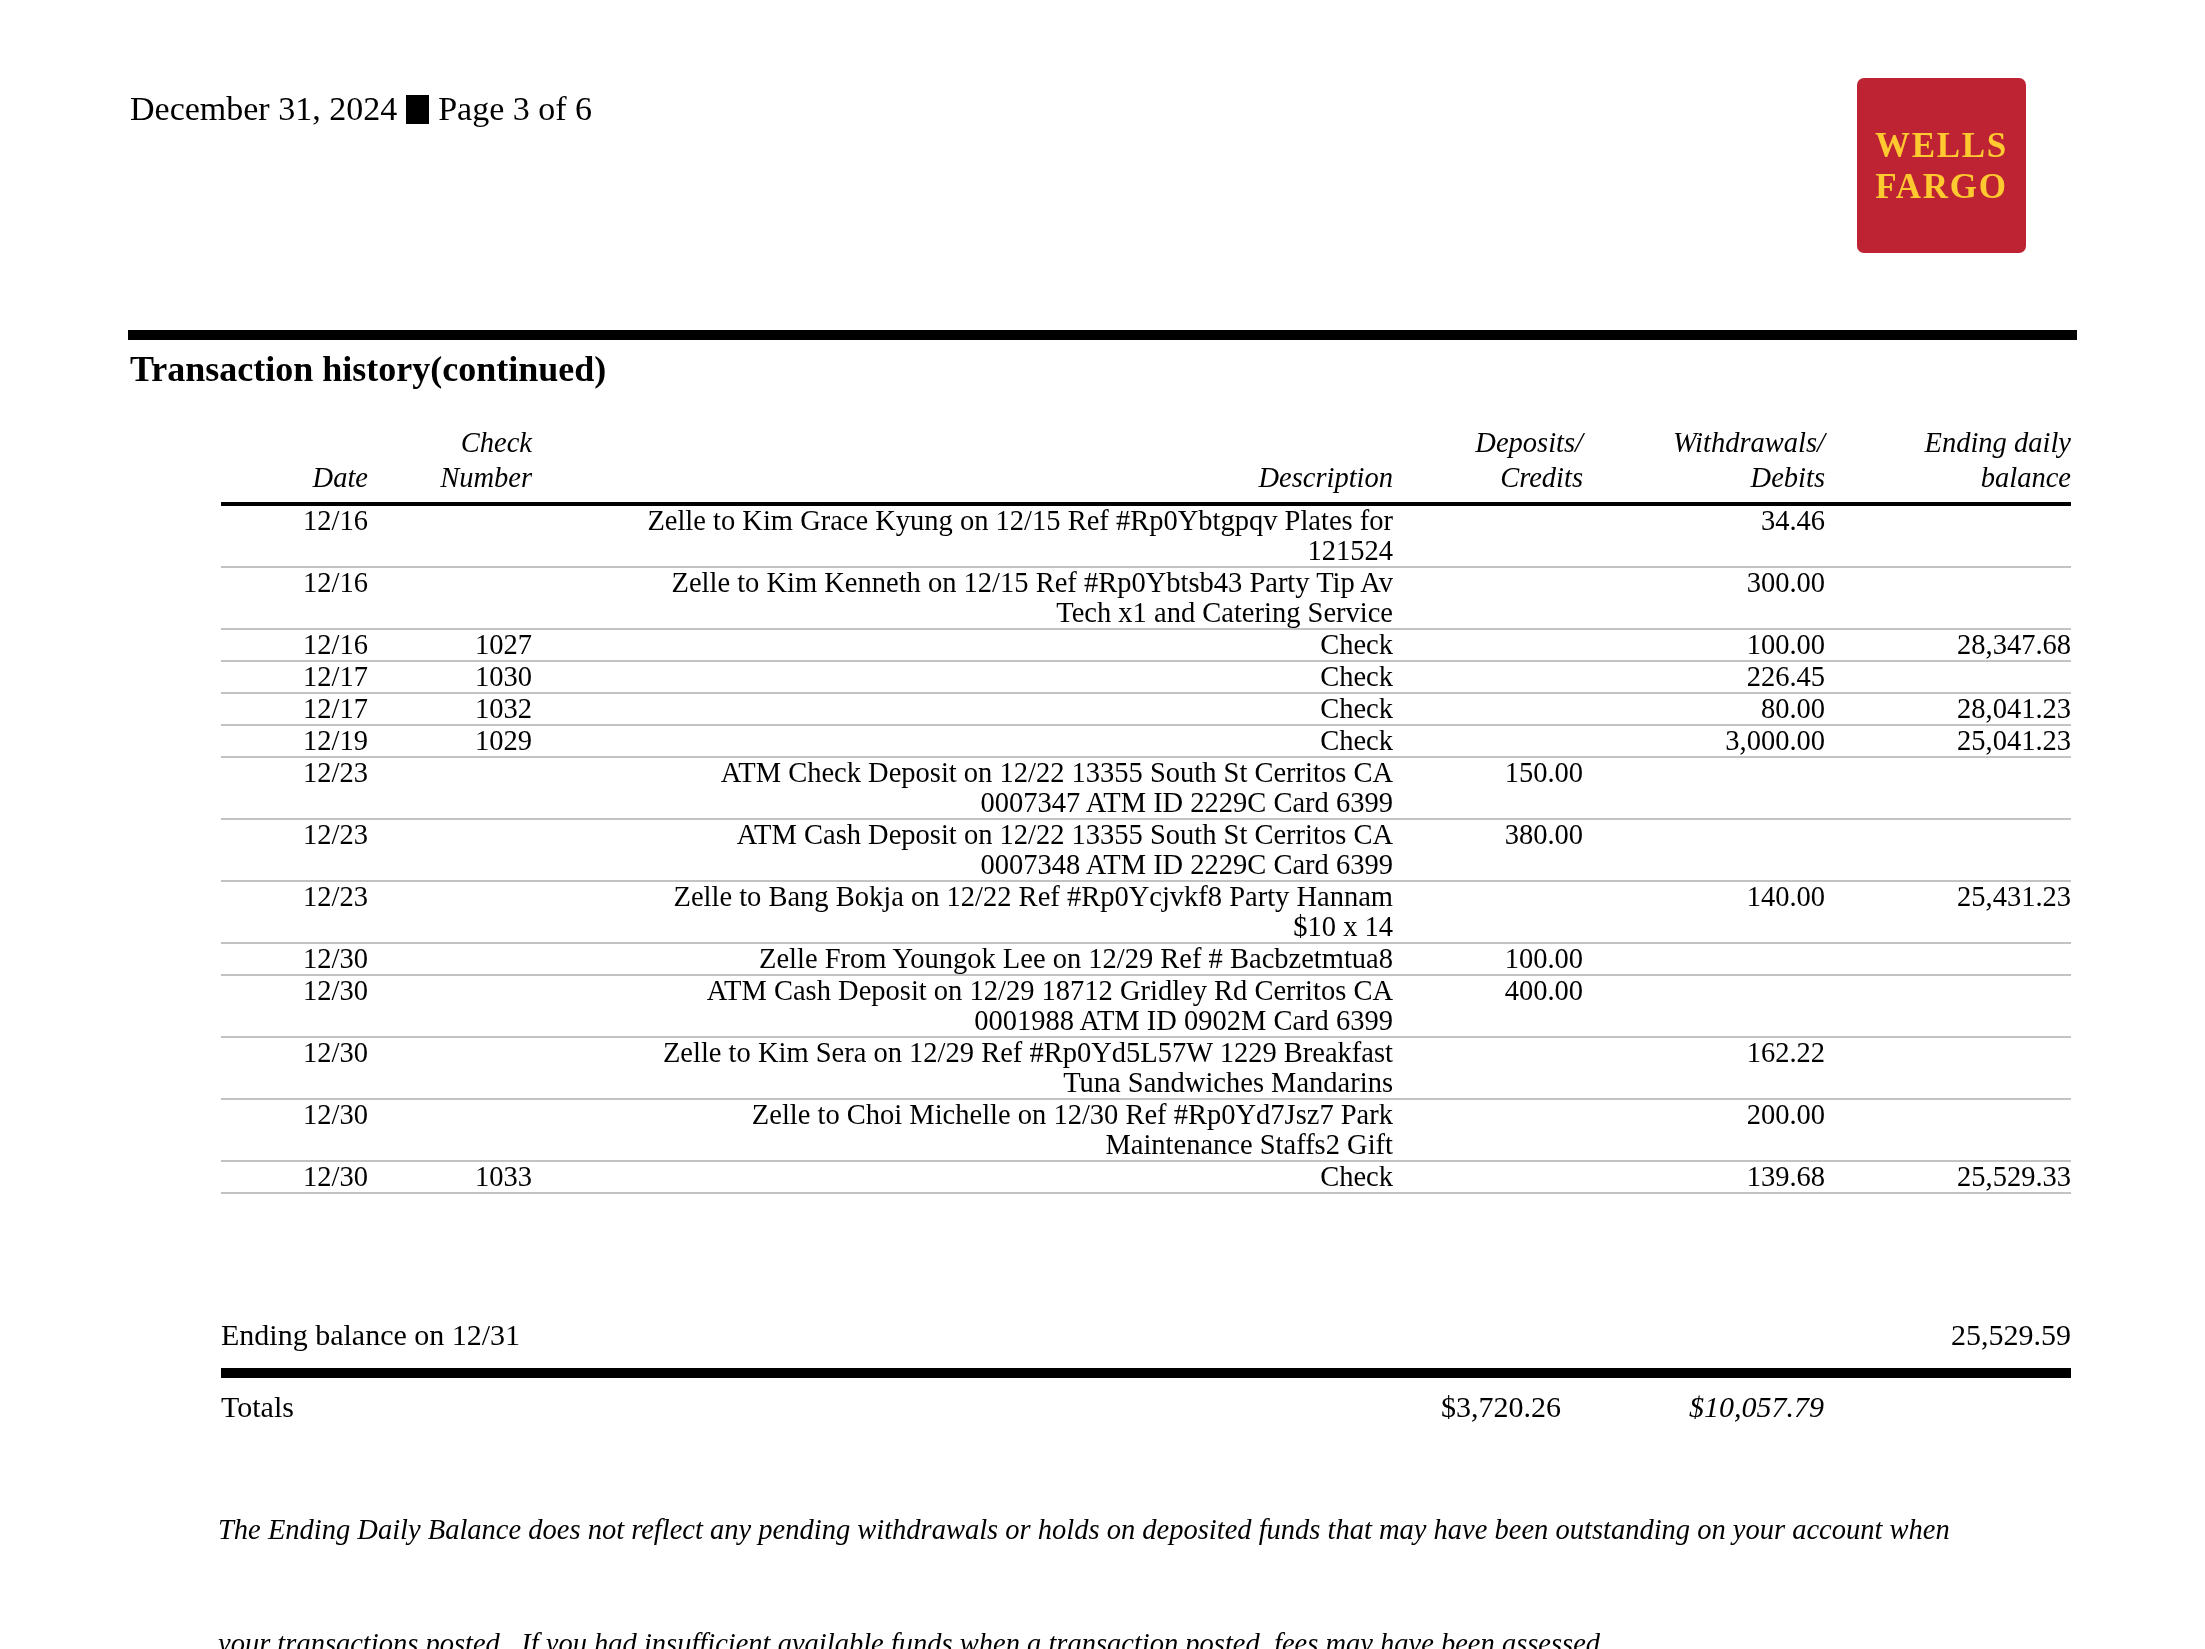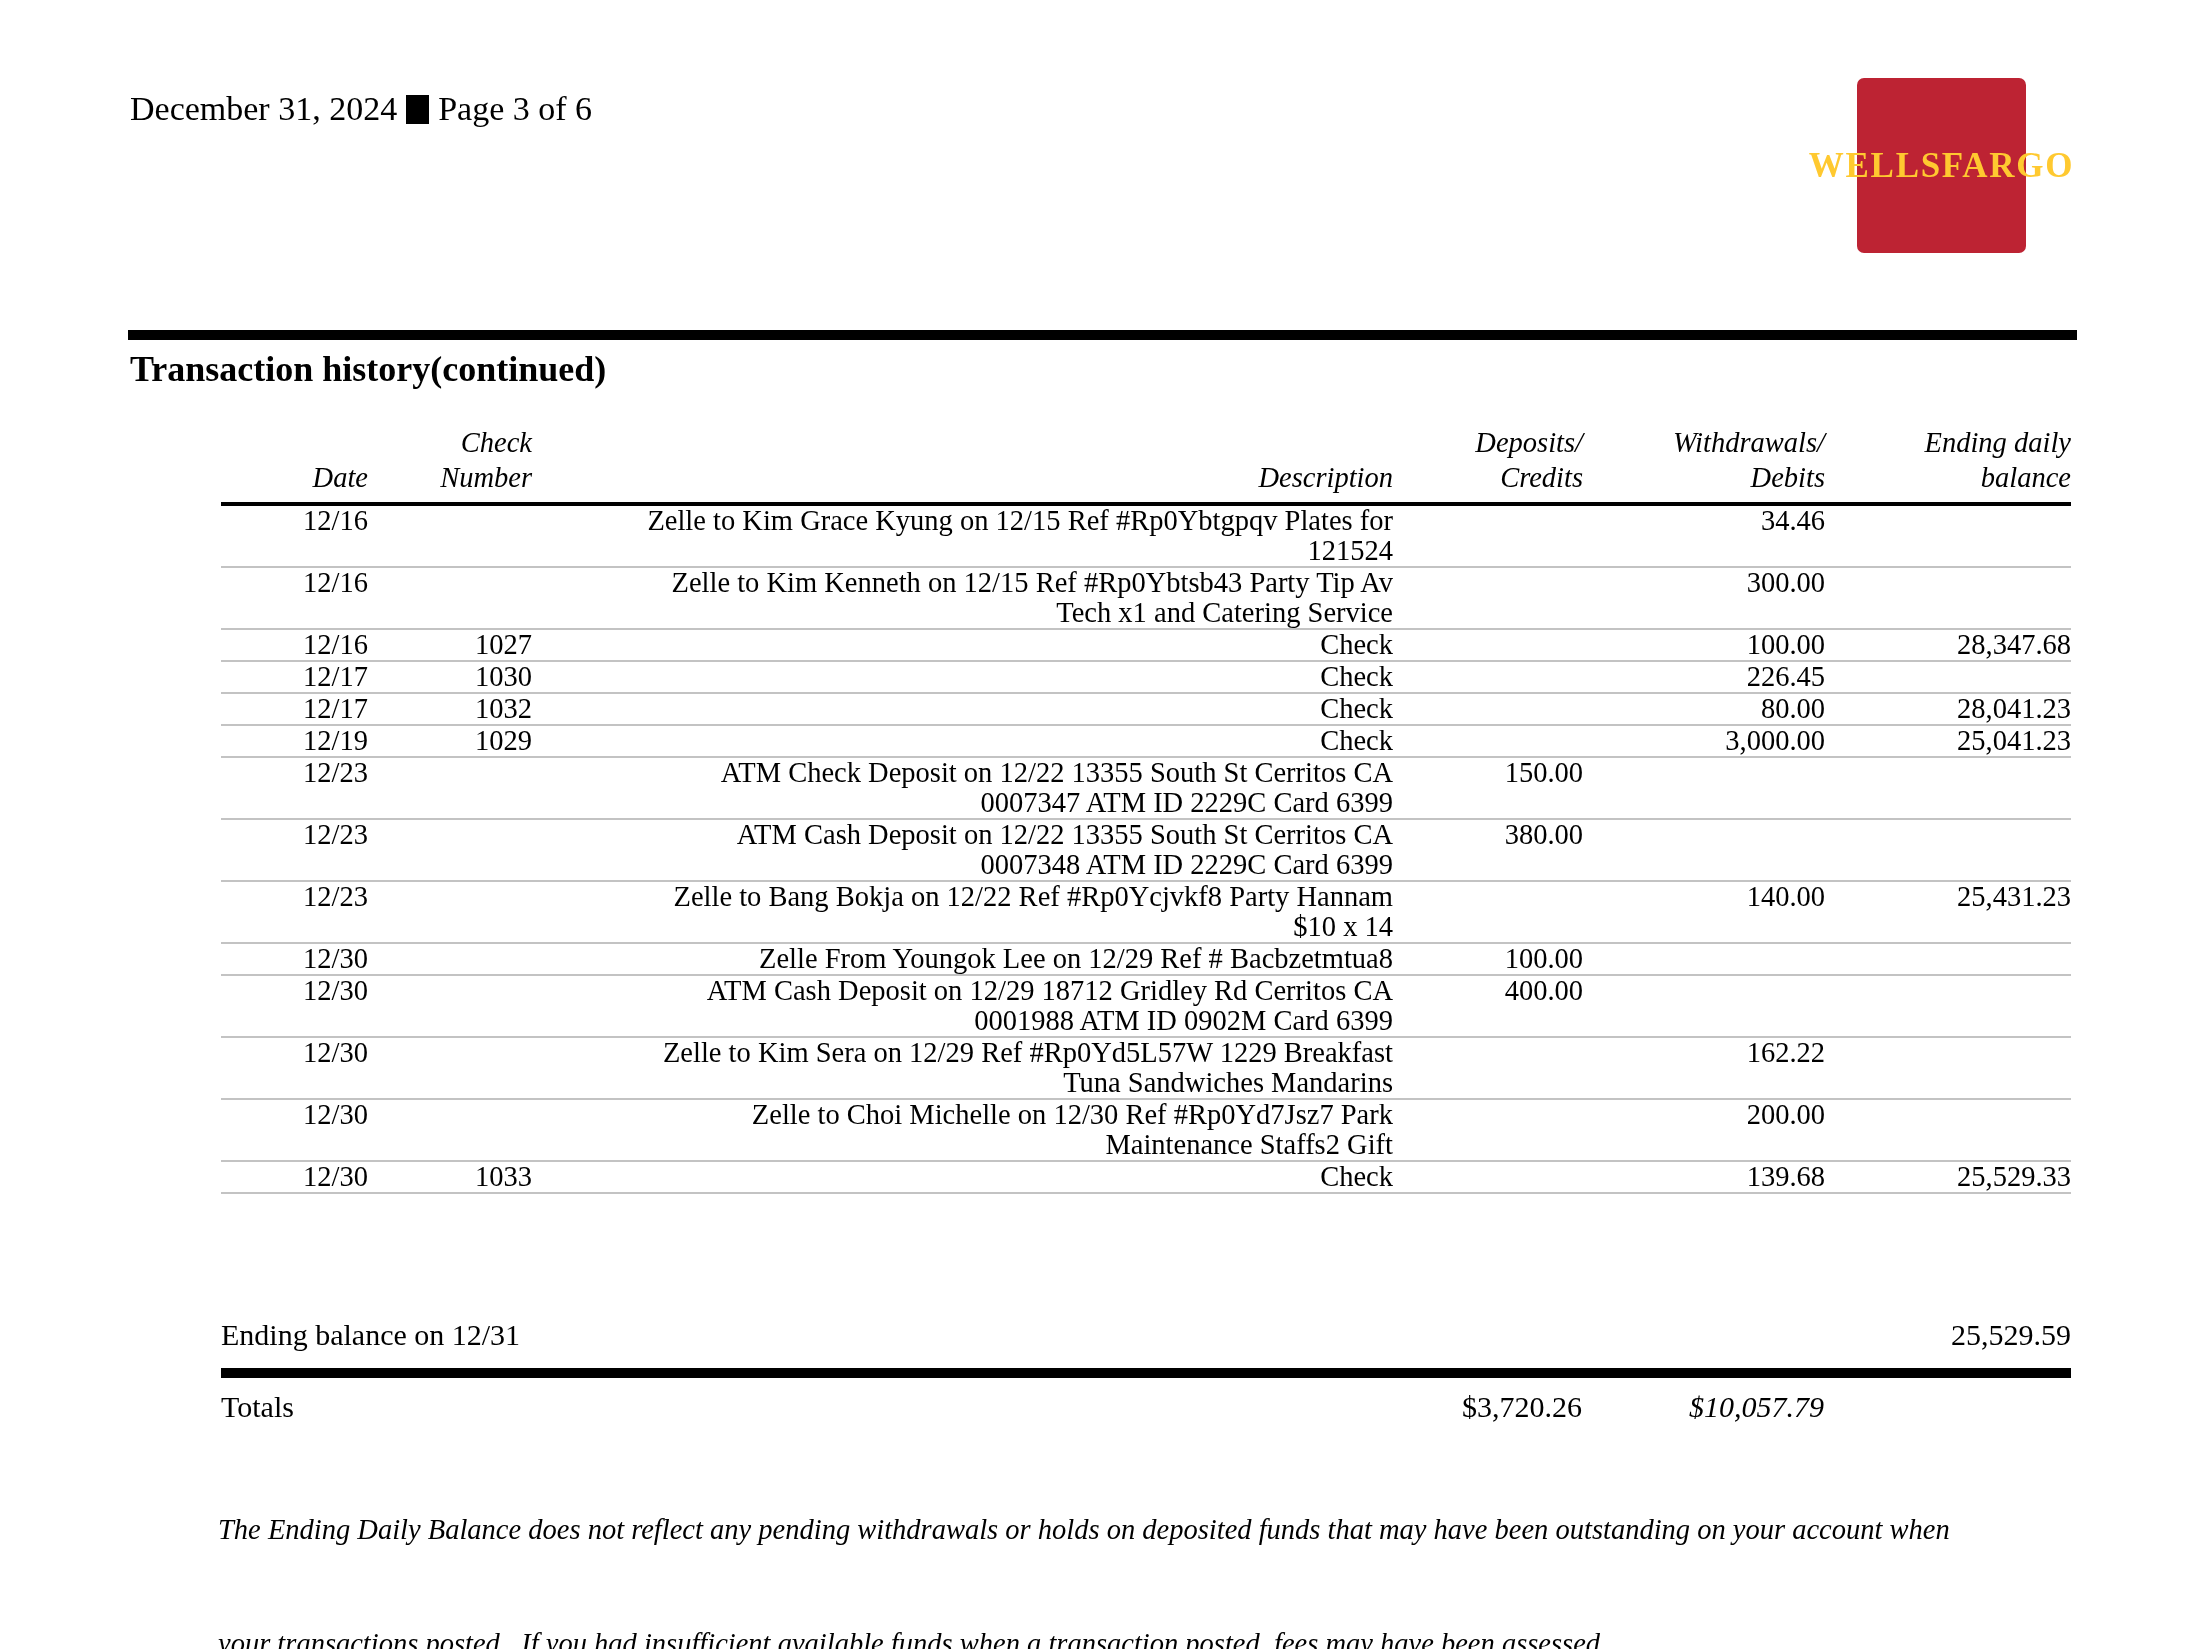--- a/index.html
+++ b/index.html
@@ -7,21 +7,21 @@
     width:2205px;height:1650px;position:relative;background:#ffffff;
     font-family:"Liberation Serif","DejaVu Serif",serif;color:#000;
     overflow:hidden;
   }
   
   .page-header{position:absolute;left:130px;top:90px;font-size:34px;display:flex;align-items:center;gap:9px;}
   .sq{width:23px;height:29px;background:#000;display:inline-block;}
   
   .logo{
     position:absolute;left:1857px;top:78px;width:169px;height:175px;border-radius:7px;
-    display:flex;flex-direction:row;align-items:center;justify-content:center;
+    display:flex;flex-direction:column;align-items:center;justify-content:center;
     font-weight:bold;font-size:35px;line-height:41px;letter-spacing:1.7px;
   }
   
   .rule-top{position:absolute;left:128px;top:330px;width:1949px;height:9.5px;background:#000;}
   .rule-mid{position:absolute;left:221px;top:1368px;width:1850px;height:9.5px;background:#000;}
   
   .section-title{position:absolute;left:130px;top:348px;font-size:36px;font-weight:bold;}
   
   .tablewrap{position:absolute;left:221px;top:425px;width:1850px;}
   table{width:100%;border-collapse:collapse;font-size:28.5px;table-layout:fixed;}
@@ -29,21 +29,21 @@
      border-bottom:4.3px solid #000;line-height:35px;}
   td{vertical-align:top;border-bottom:2.6px solid #c3c3c3;padding:0;line-height:30px;}
   .al{text-align:right;} .ar{text-align:right;}
   td.desc{padding-left:21px;}
   td.desc div{white-space:nowrap;}
   
   .ending{position:absolute;left:221px;top:1318px;width:1850px;font-size:30px;
           display:flex;justify-content:space-between;}
   .totals{position:absolute;left:221px;top:1390px;width:1850px;height:40px;font-size:30px;}
   .totals .t-label{position:absolute;left:0;top:0;}
-  .totals .t-dep{position:absolute;right:489px;top:0;}
+  .totals .t-dep{position:absolute;right:510px;top:0;}
   .totals .t-wd{position:absolute;right:247px;top:0;font-style:italic;}
   .footnote{position:absolute;left:218px;top:1435px;width:1816px;font-size:28.5px;
             font-style:italic;line-height:38px;white-space:pre-wrap;}
 </style>
 </head>
 <body>
 
 <div class="page-header">
   <span>December 31, 2024</span>
   <span class="sq"></span>

